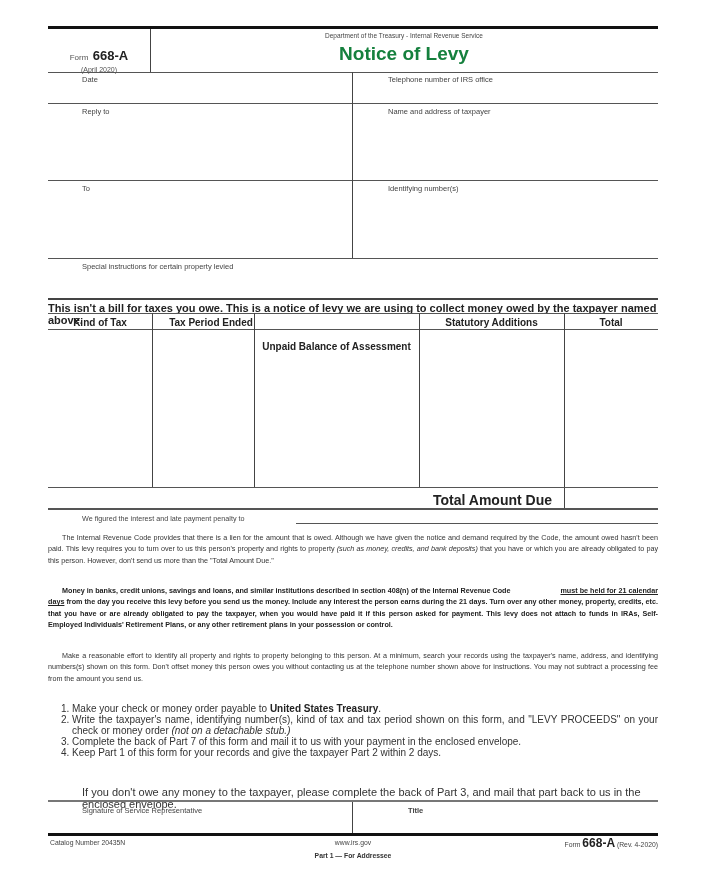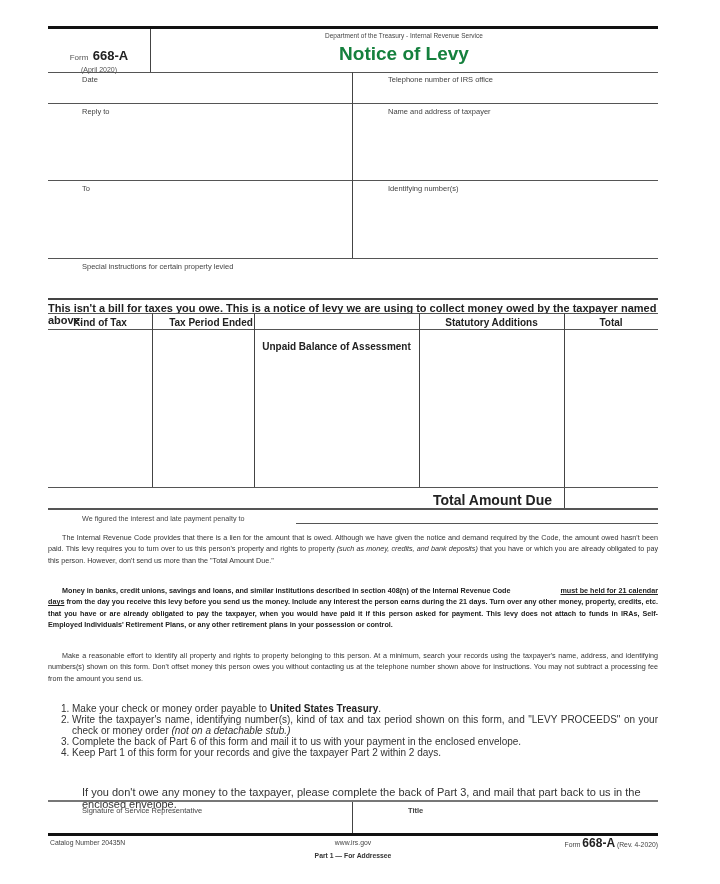--- a/index.html
+++ b/index.html
@@ -107,21 +107,21 @@
   </div>
 
   <div class="para" style="top:624px;">
     <p>Make a reasonable effort to identify all property and rights to property belonging to this person. At a minimum, search your records using the taxpayer's name, address, and identifying numbers(s) shown on this form. Don't offset money this person owes you without contacting us at the telephone number shown above for instructions. You may not subtract a processing fee from the amount you send us.</p>
   </div>
 
   <div class="para" style="top:677px;">
     <ol class="steps">
       <li><span>Make your check or money order payable to </span><span class="bold">United States Treasury</span><span>.</span></li>
       <li><span>Write the taxpayer's name, identifying number(s), kind of tax and tax period shown on this form, and "LEVY PROCEEDS" on your check or money order </span><span class="it">(not on a detachable stub.)</span></li>
-      <li>Complete the back of Part 6 of this form and mail it to us with your payment in the enclosed envelope.</li>
+      <li>Complete the back of Part 7 of this form and mail it to us with your payment in the enclosed envelope.</li>
       <li>Keep Part 1 of this form for your records and give the taxpayer Part 2 within 2 days.</li>
     </ol>
   </div>
 
   <div class="lbl" style="left:2px; top:760px; font-size:11px; color:#333;">If you don't owe any money to the taxpayer, please complete the back of Part 3, and mail that part back to us in the enclosed envelope.</div>
 
   <div class="rule" style="top:774px; height:2px; background:#777;"></div>
   <div class="lbl" style="left:2px; top:780px;">Signature of Service Representative</div>
   <div class="abs" style="left:0; top:789px; width:302px; height:16px;"></div>
   <div class="vline" style="left:304px; top:776px; height:32px;"></div>

